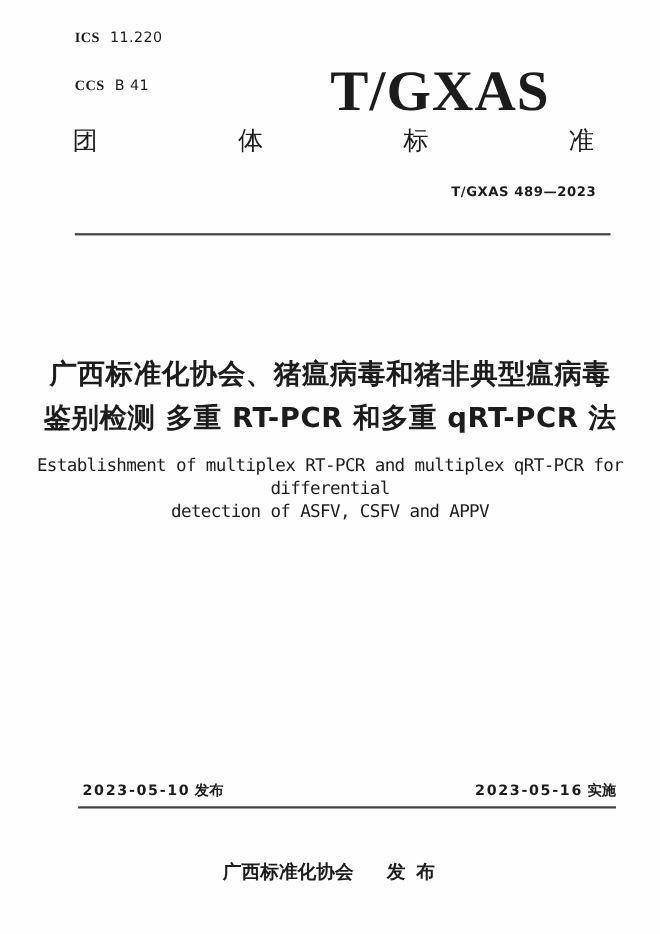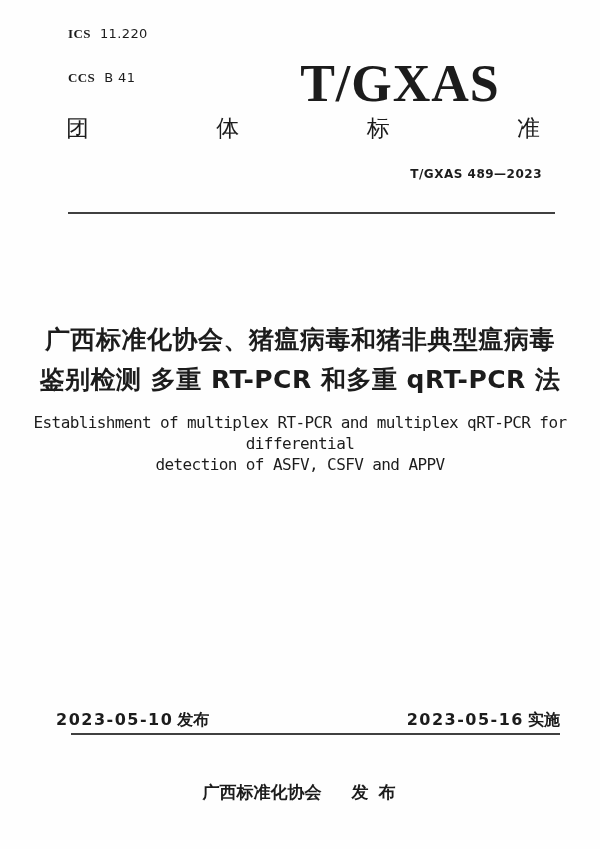--- a/index.html
+++ b/index.html
@@ -110,26 +110,26 @@
     text-align: center;
     font-family: "DejaVu Sans Mono", monospace;
     font-size: 16px;
     line-height: 21px;
     letter-spacing: -0.6px;
   }
 
   
   .dates-row {
     position: absolute;
-    left: 56px;
+    left: 75px;
     right: 40px;
     top: 710px;
     display: flex;
     justify-content: space-between;
-    font-size: 16px;
+    font-size: 13px;
     font-weight: 600;
     white-space: nowrap;
     align-items: flex-end;
   }
   .date-value {
     letter-spacing: 1.5px;
     margin-right: 4px;
   }
 
   

